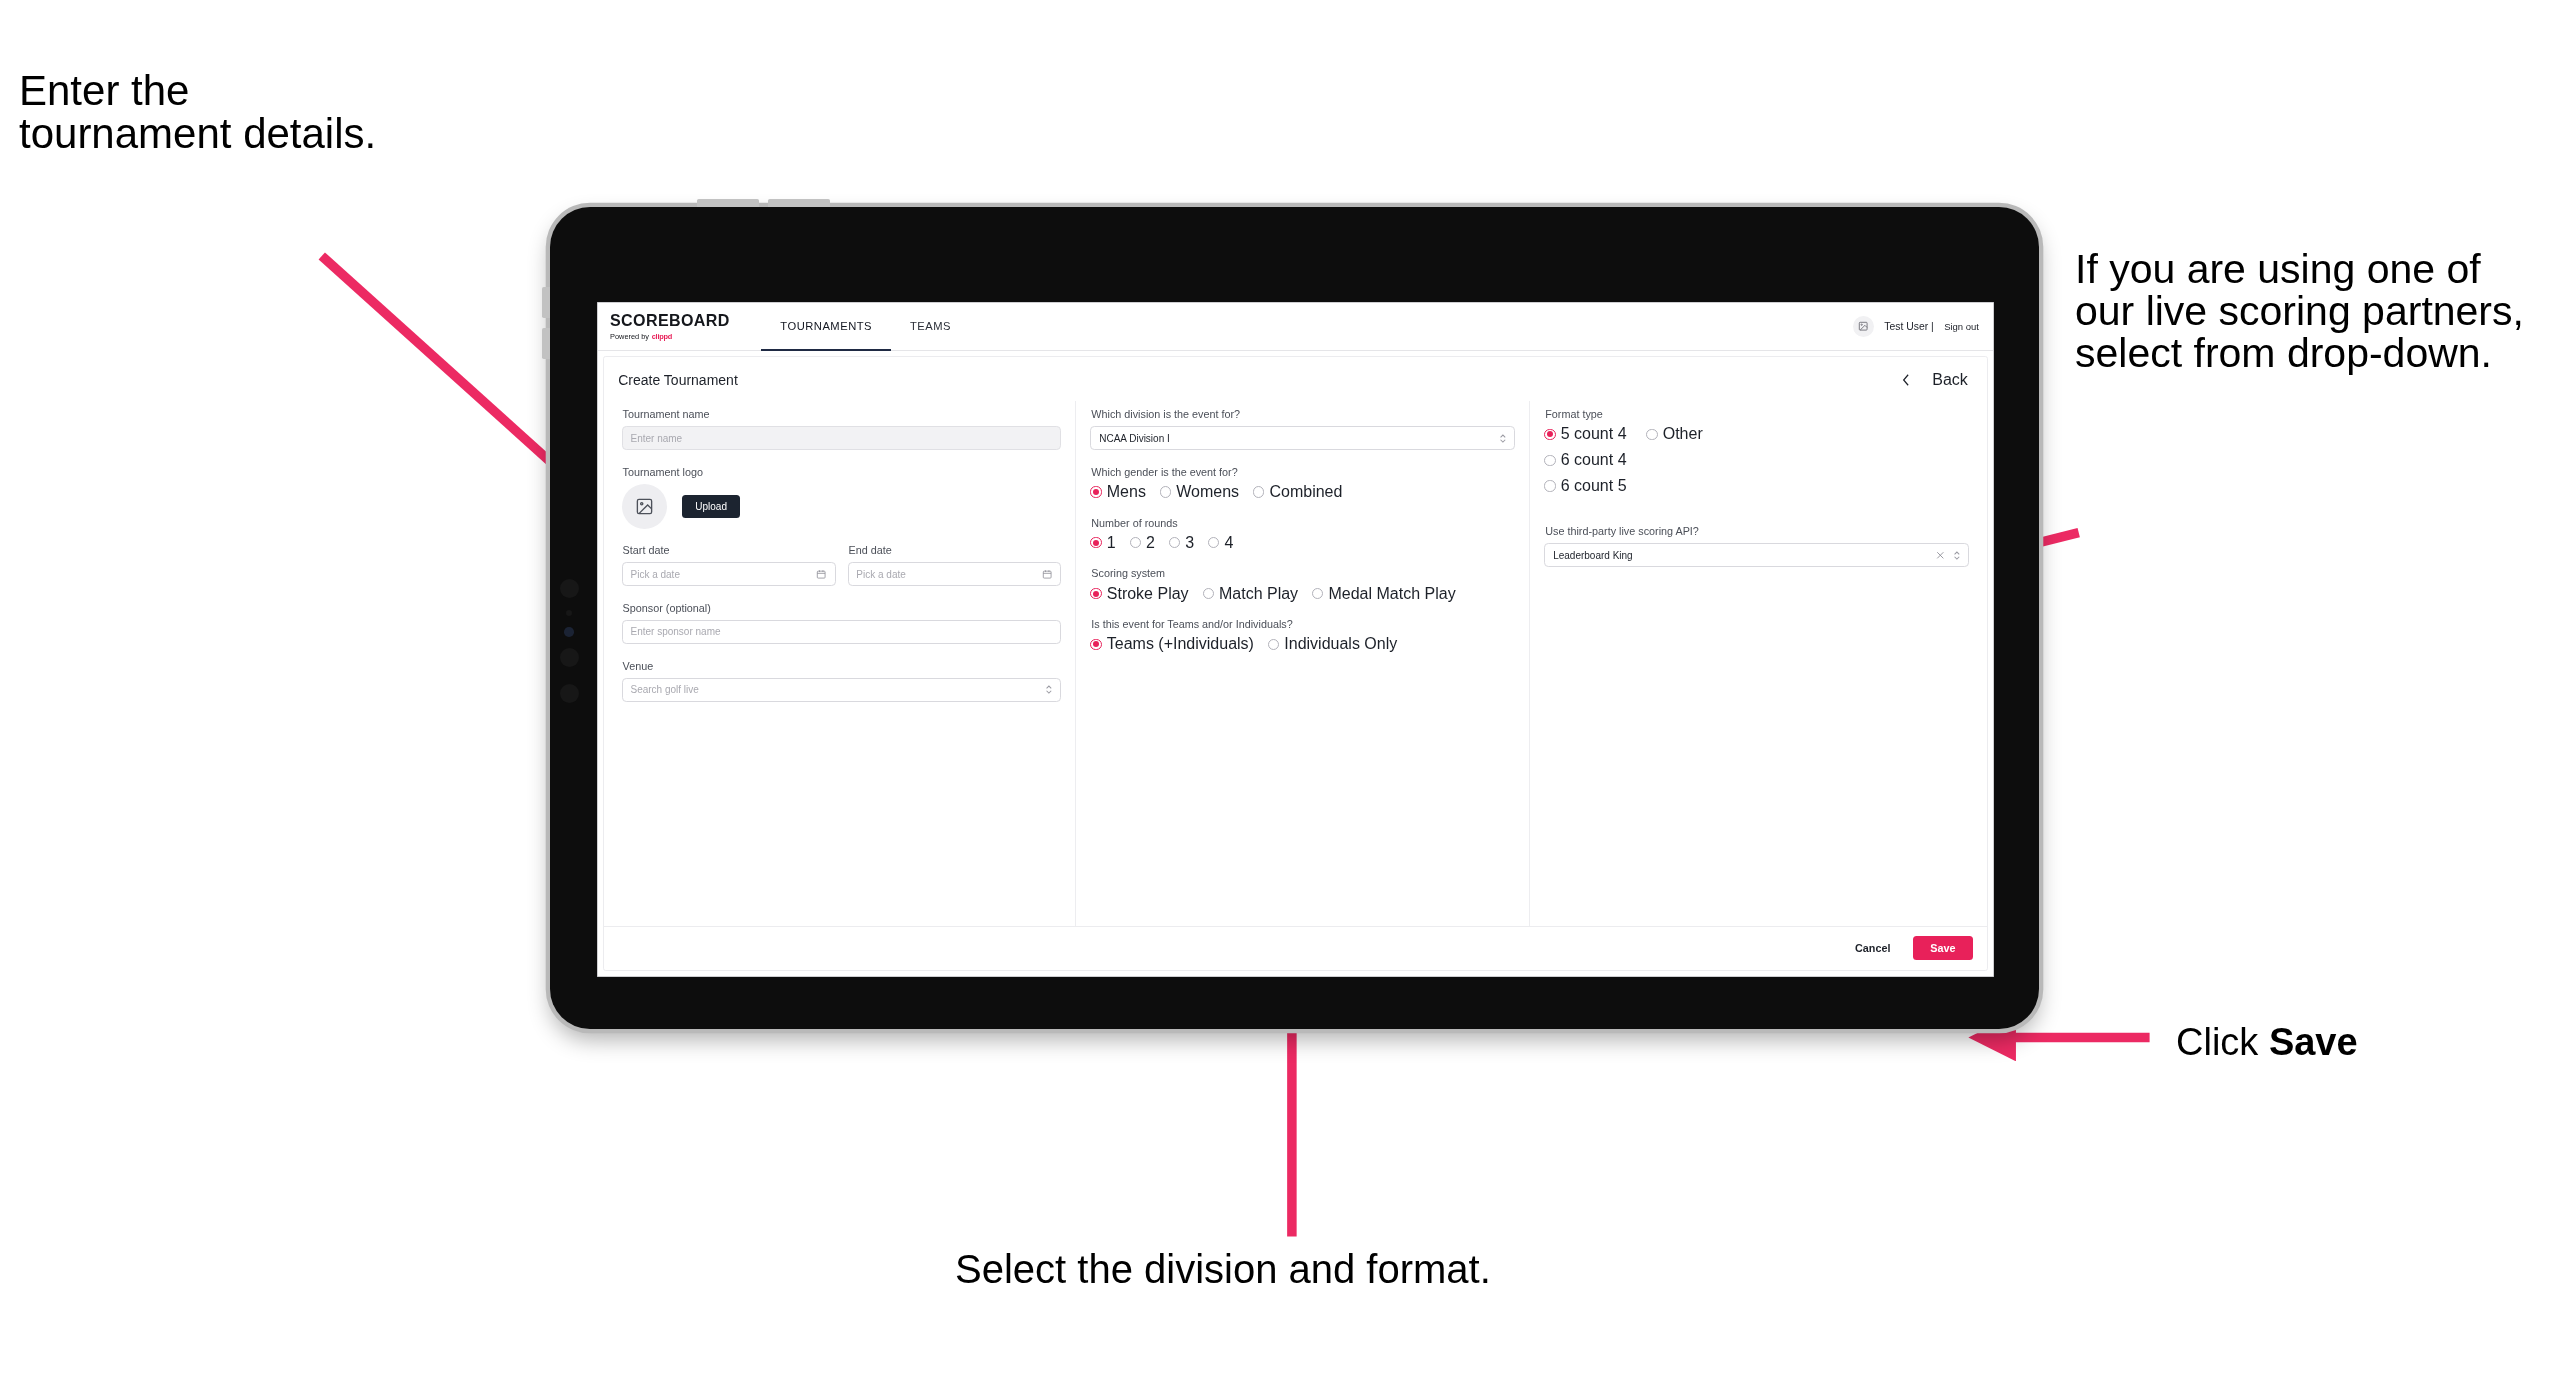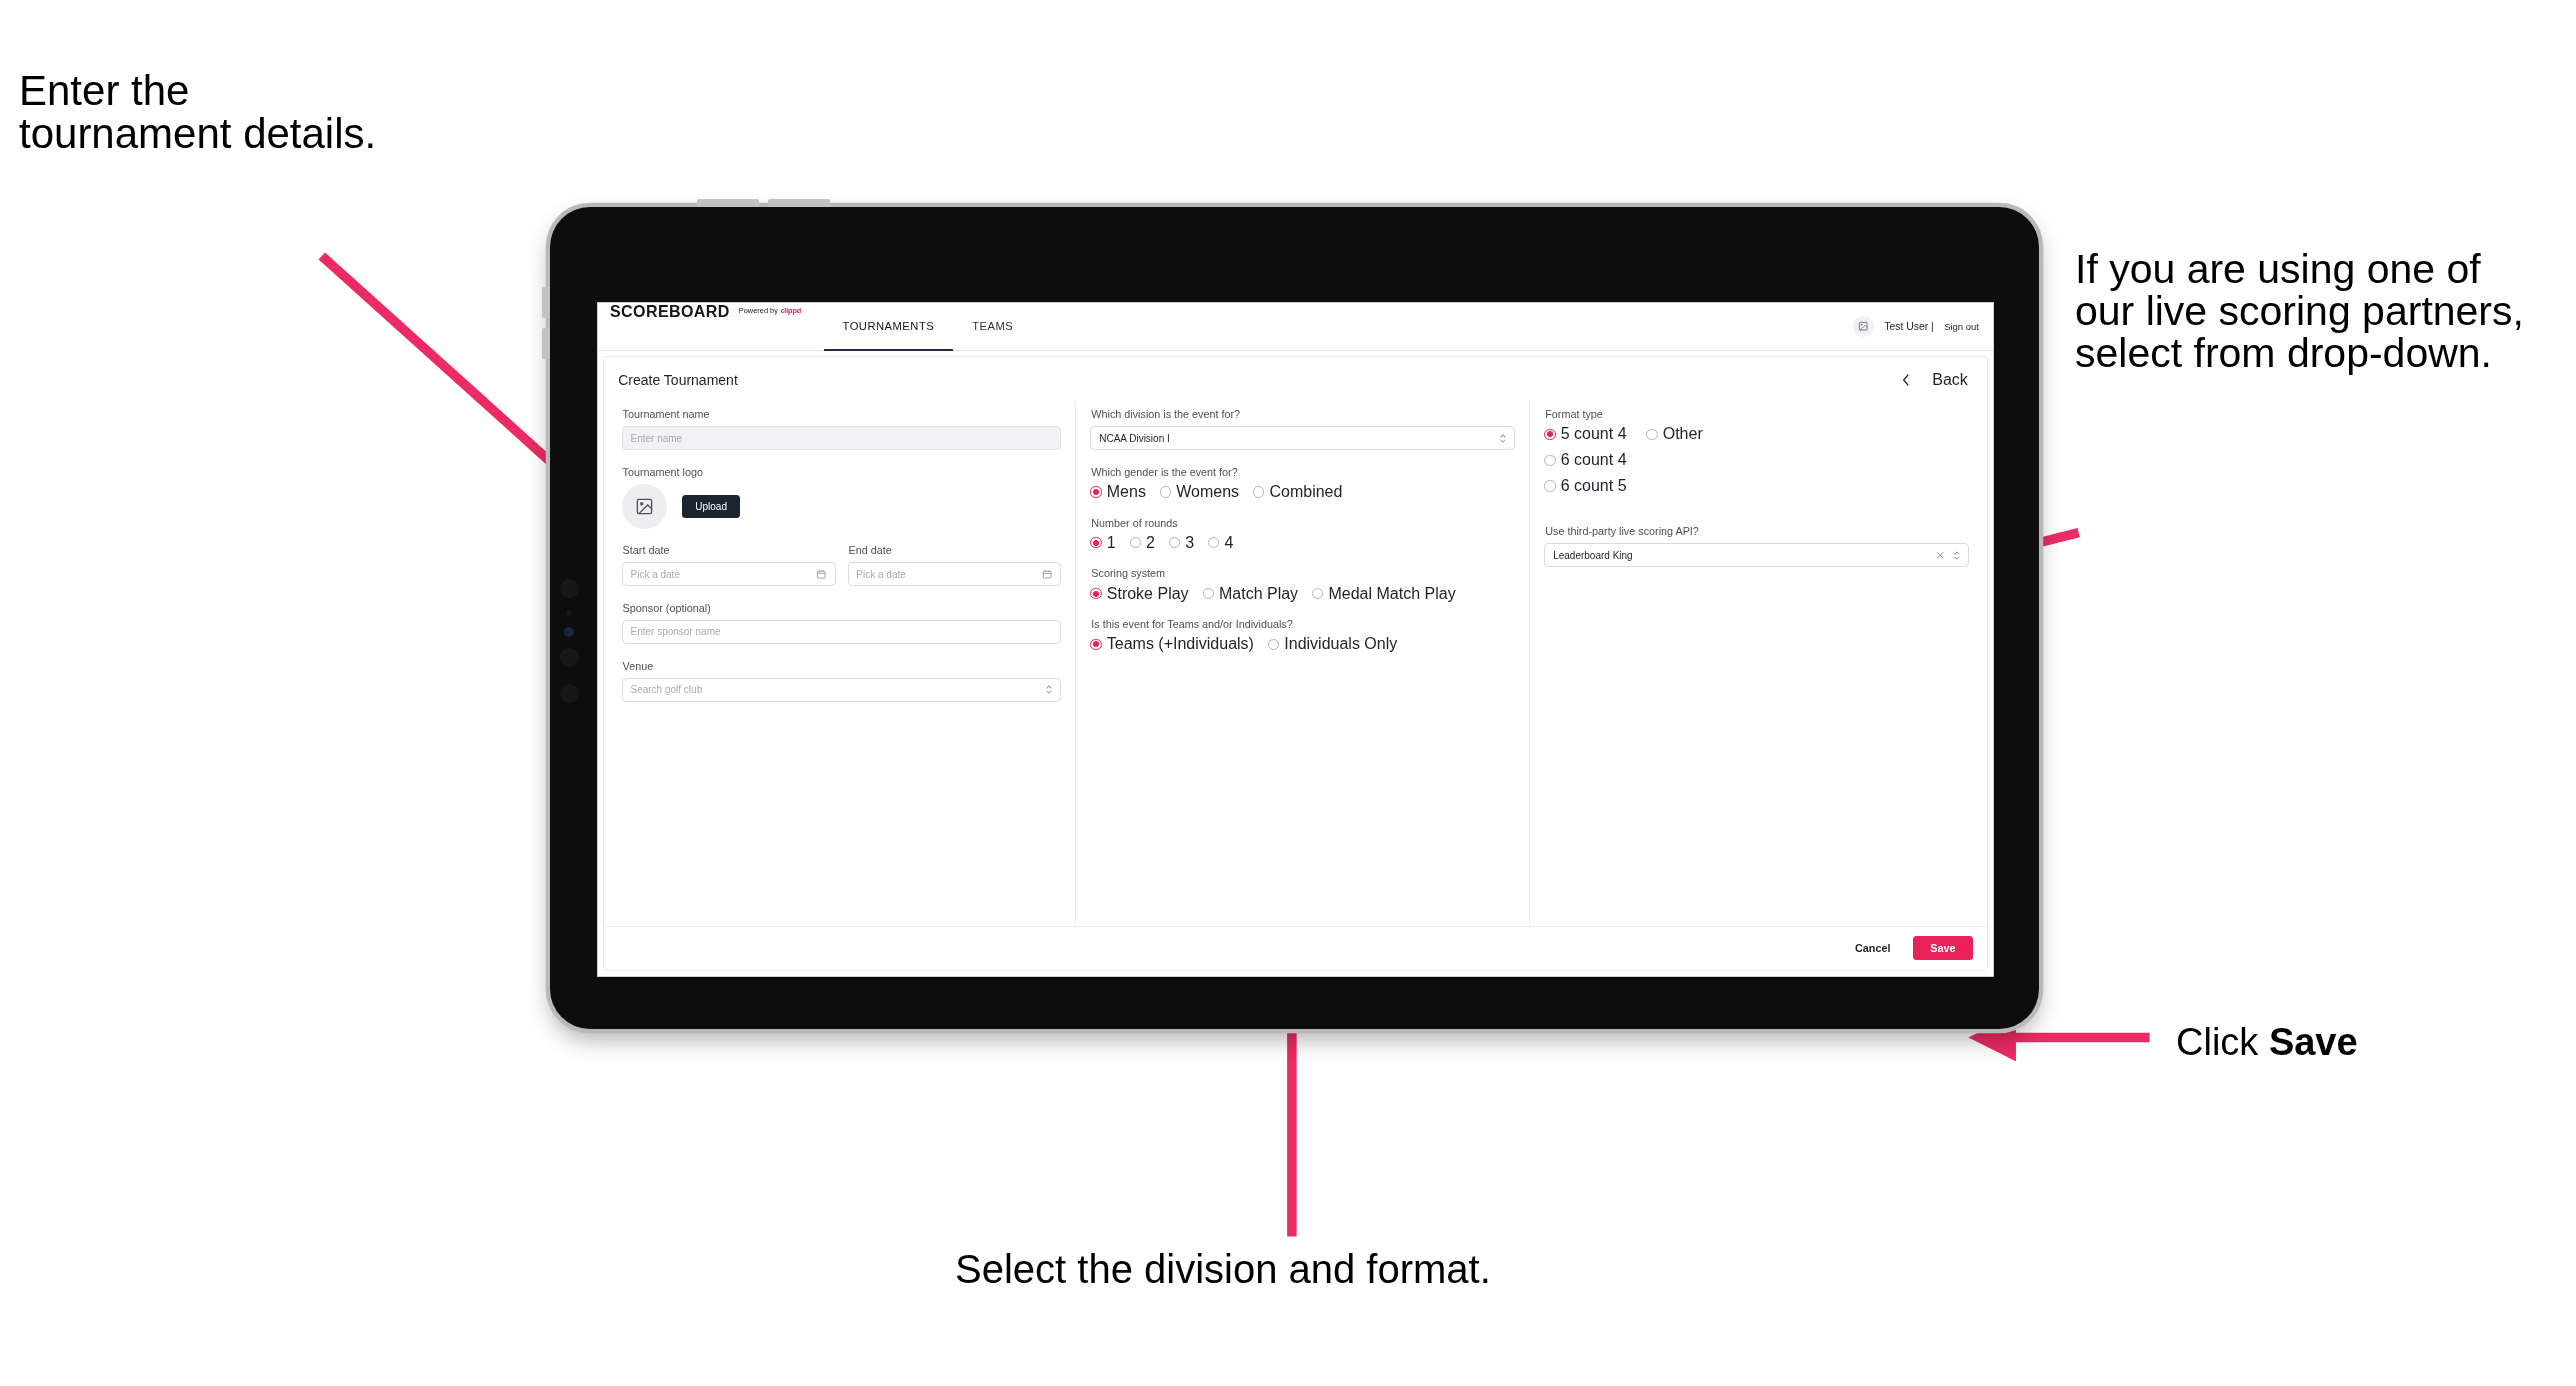--- a/index.html
+++ b/index.html
@@ -61,21 +61,21 @@
   }
 
   
   #topnav {
     height: 48px; flex: 0 0 48px;
     display: flex; align-items: stretch;
     border-bottom: 0.9px solid #e5e5e8;
     background: #fff;
     padding-left: 12px;
   }
-  #brand { display: flex; flex-direction: row; justify-content: space-between; padding-right: 22.5px; }
+  #brand { display: flex; flex-direction: column; justify-content: center; padding-right: 22.5px; }
   #brand .bword {
     font-family: "Liberation Sans", sans-serif;
     font-weight: 700; font-size: 17.3px; letter-spacing: 0.4px;
     color: #15171c; line-height: 1;
     transform: scaleX(.93); transform-origin: left center;
   }
   #brand .bsub {
     font-size: 7.4px; color: #15171c; margin-top: 2.6px; display:flex; gap:2.6px; align-items:baseline;
   }
   #brand .bsub .clippd { color: #e8215a; font-weight: 700; letter-spacing:-0.2px; }
@@ -310,21 +310,21 @@
             <div class="grp">
               <div class="fl">Sponsor (optional)</div>
               <div class="inp ph soft">
                 <span class="val">Enter sponsor name</span>
               </div>
             </div>
 
             <div class="grp">
               <div class="fl">Venue</div>
               <div class="inp ph soft">
-                <span class="val">Search golf club</span>
+                <span class="val">Search golf live</span>
                 <span class="aff">
                   <svg width="7.8" height="11.2" viewBox="0 0 10 14" fill="none" stroke="#9a9aa2" stroke-width="1.3">
                       <path d="M2 5.5L5 2.5l3 3M2 8.5l3 3 3-3"></path>
                     </svg>
                 </span>
               </div>
             </div>
           </div>
 
           <div class="col c2">

